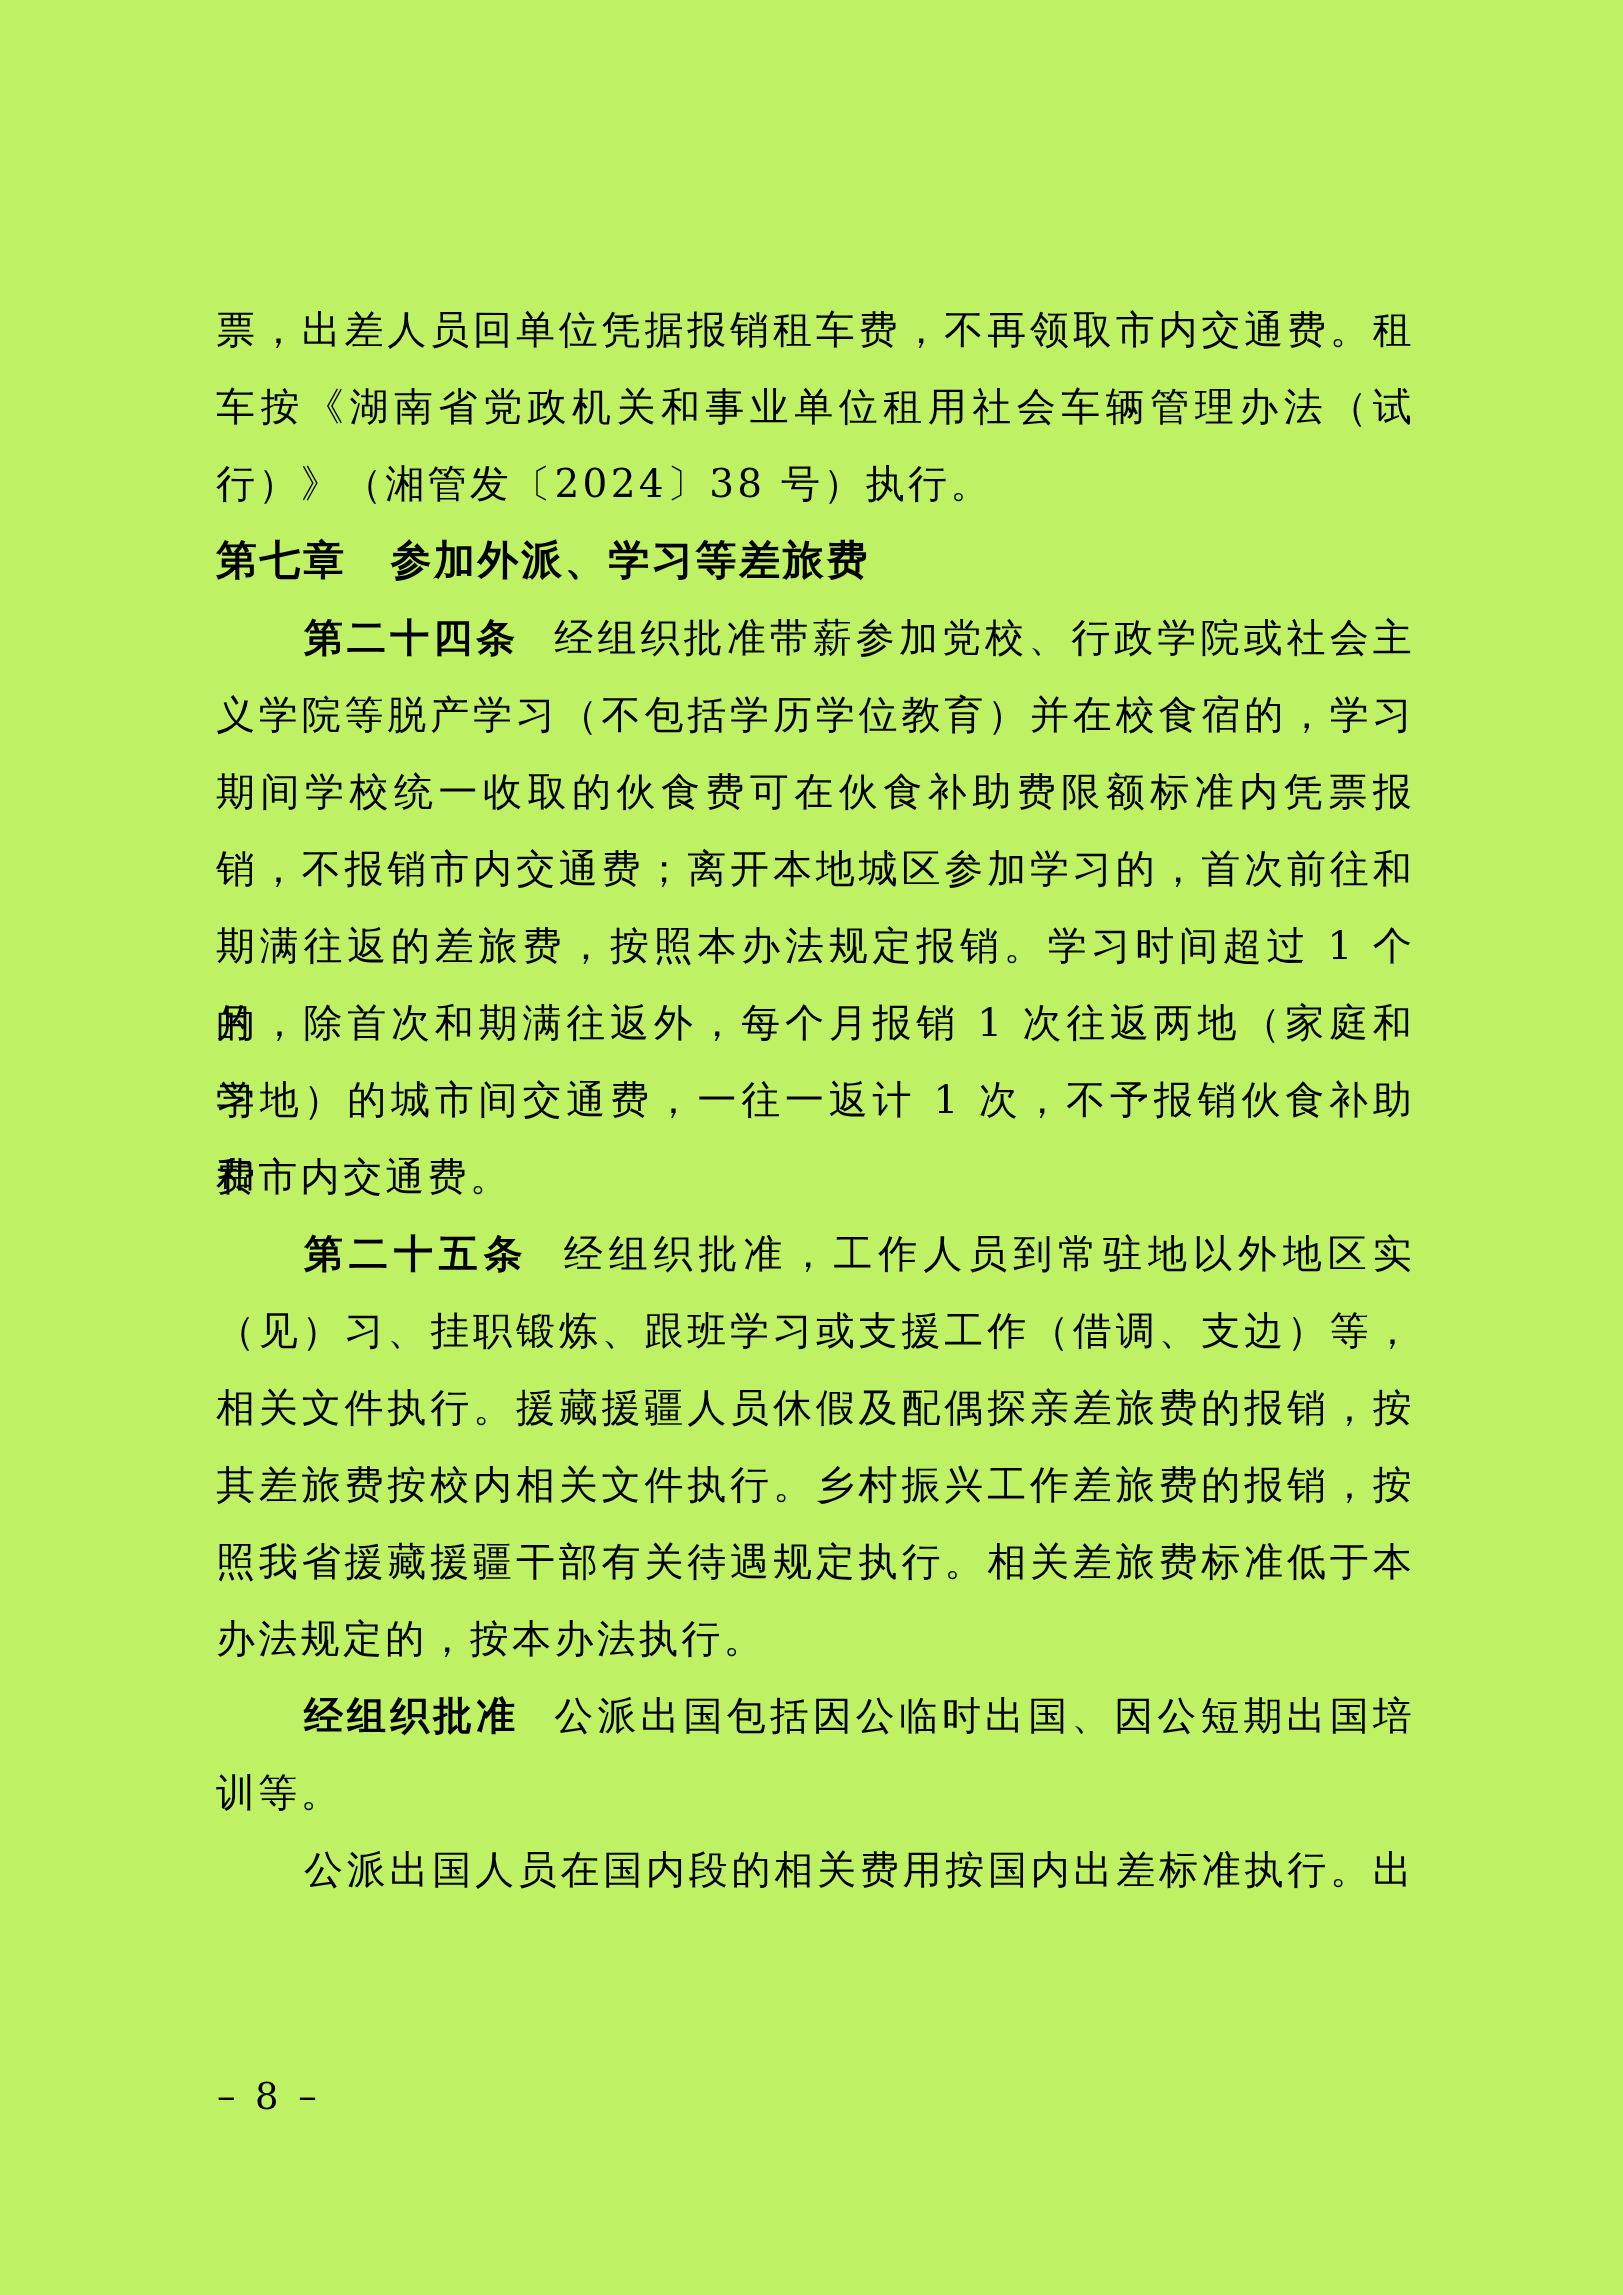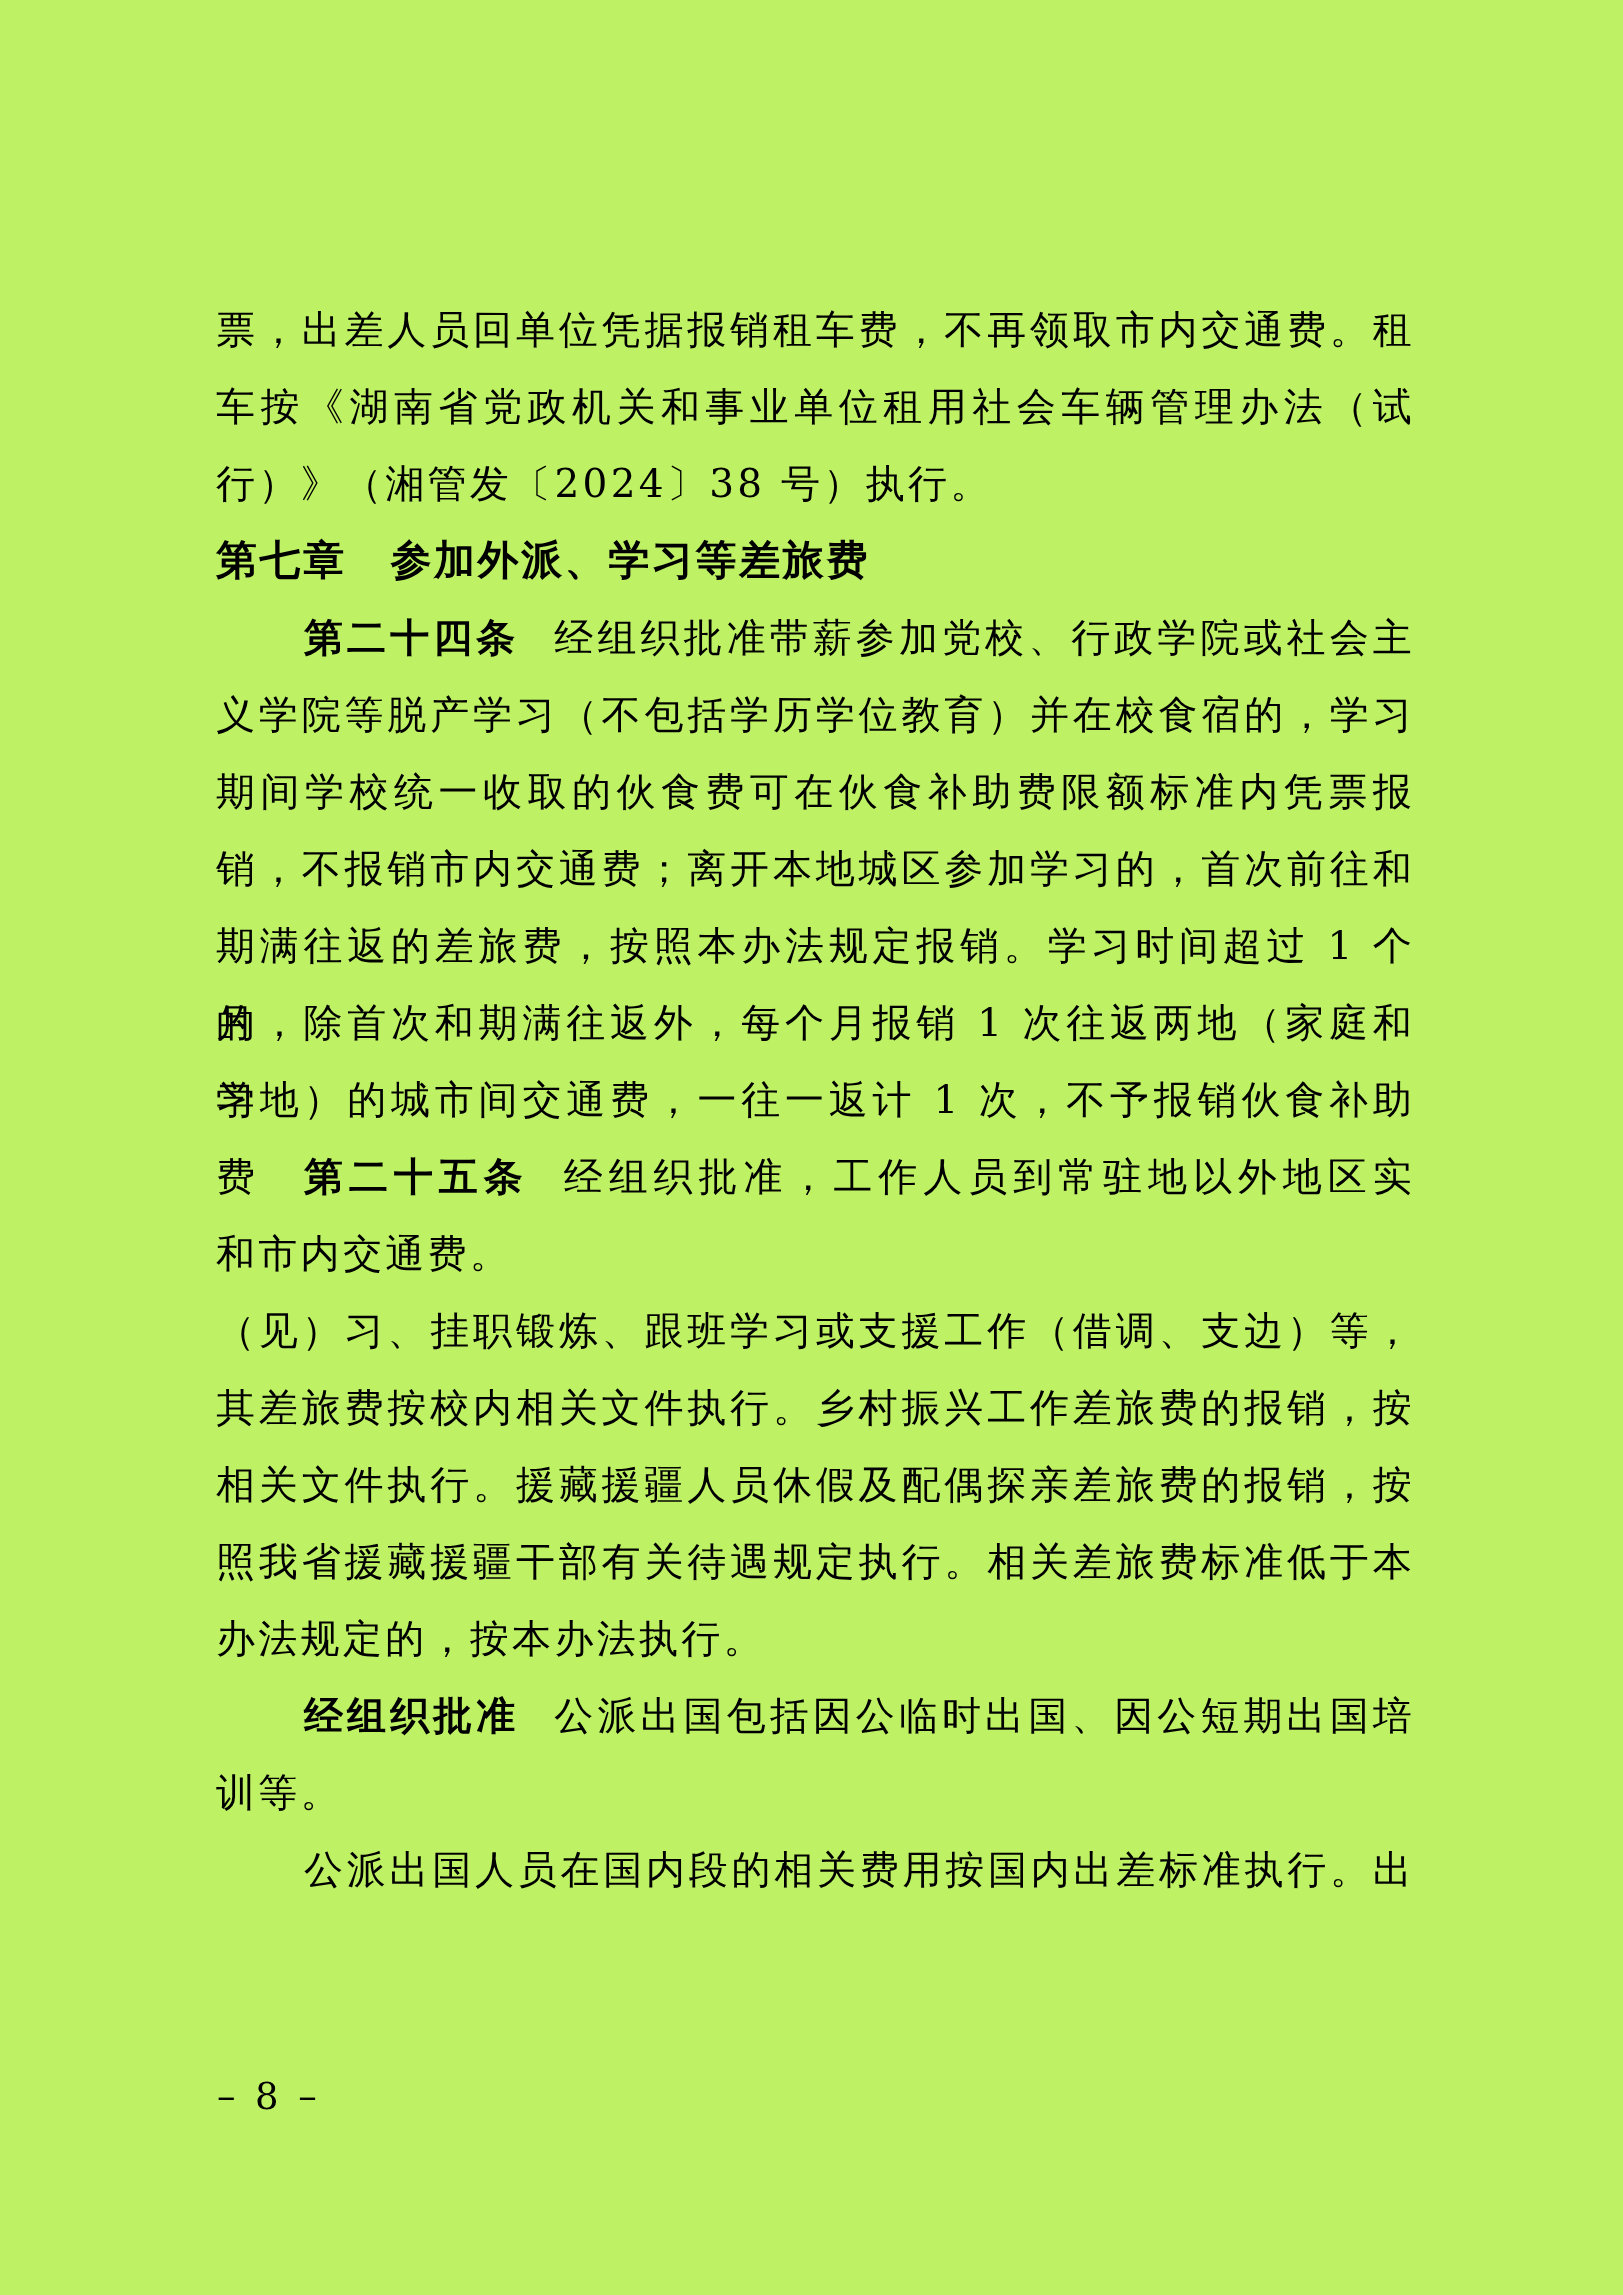--- a/index.html
+++ b/index.html
@@ -73,25 +73,25 @@
       <div class="line justify"><span>车按《湖南省党政机关和事业单位租用社会车辆管理办法（试</span></div>
       <div class="line"><span>行）》（湘管发〔2024〕38 号）执行。</span></div>
       <div class="line chapter"><span>第七章　参加外派、学习等差旅费</span></div>
       <div class="line justify indent"><b class="lead">第二十四条</b><span>经组织批准带薪参加党校、行政学院或社会主</span></div>
       <div class="line justify"><span>义学院等脱产学习（不包括学历学位教育）并在校食宿的，学习</span></div>
       <div class="line justify"><span>期间学校统一收取的伙食费可在伙食补助费限额标准内凭票报</span></div>
       <div class="line justify"><span>销，不报销市内交通费；离开本地城区参加学习的，首次前往和</span></div>
       <div class="line justify"><span>期满往返的差旅费，按照本办法规定报销。学习时间超过 1 个月</span></div>
       <div class="line justify"><span>的，除首次和期满往返外，每个月报销 1 次往返两地（家庭和学</span></div>
       <div class="line justify"><span>习地）的城市间交通费，一往一返计 1 次，不予报销伙食补助费</span></div>
+      <div class="line"><span>和市内交通费。</span></div>
       <div class="line justify indent"><b class="lead">第二十五条</b><span>经组织批准，工作人员到常驻地以外地区实</span></div>
-      <div class="line"><span>和市内交通费。</span></div>
       <div class="line justify"><span>（见）习、挂职锻炼、跟班学习或支援工作（借调、支边）等，</span></div>
+      <div class="line justify"><span>相关文件执行。援藏援疆人员休假及配偶探亲差旅费的报销，按</span></div>
       <div class="line justify"><span>其差旅费按校内相关文件执行。乡村振兴工作差旅费的报销，按</span></div>
-      <div class="line justify"><span>相关文件执行。援藏援疆人员休假及配偶探亲差旅费的报销，按</span></div>
       <div class="line justify"><span>照我省援藏援疆干部有关待遇规定执行。相关差旅费标准低于本</span></div>
       <div class="line"><span>办法规定的，按本办法执行。</span></div>
       <div class="line justify indent"><b class="lead">经组织批准</b><span>公派出国包括因公临时出国、因公短期出国培</span></div>
       <div class="line"><span>训等。</span></div>
       <div class="line justify indent"><span>公派出国人员在国内段的相关费用按国内出差标准执行。出</span></div>
     </main>
   <footer>
     <div class="page-number">– 8 –</div>
   </footer>
 </div>

